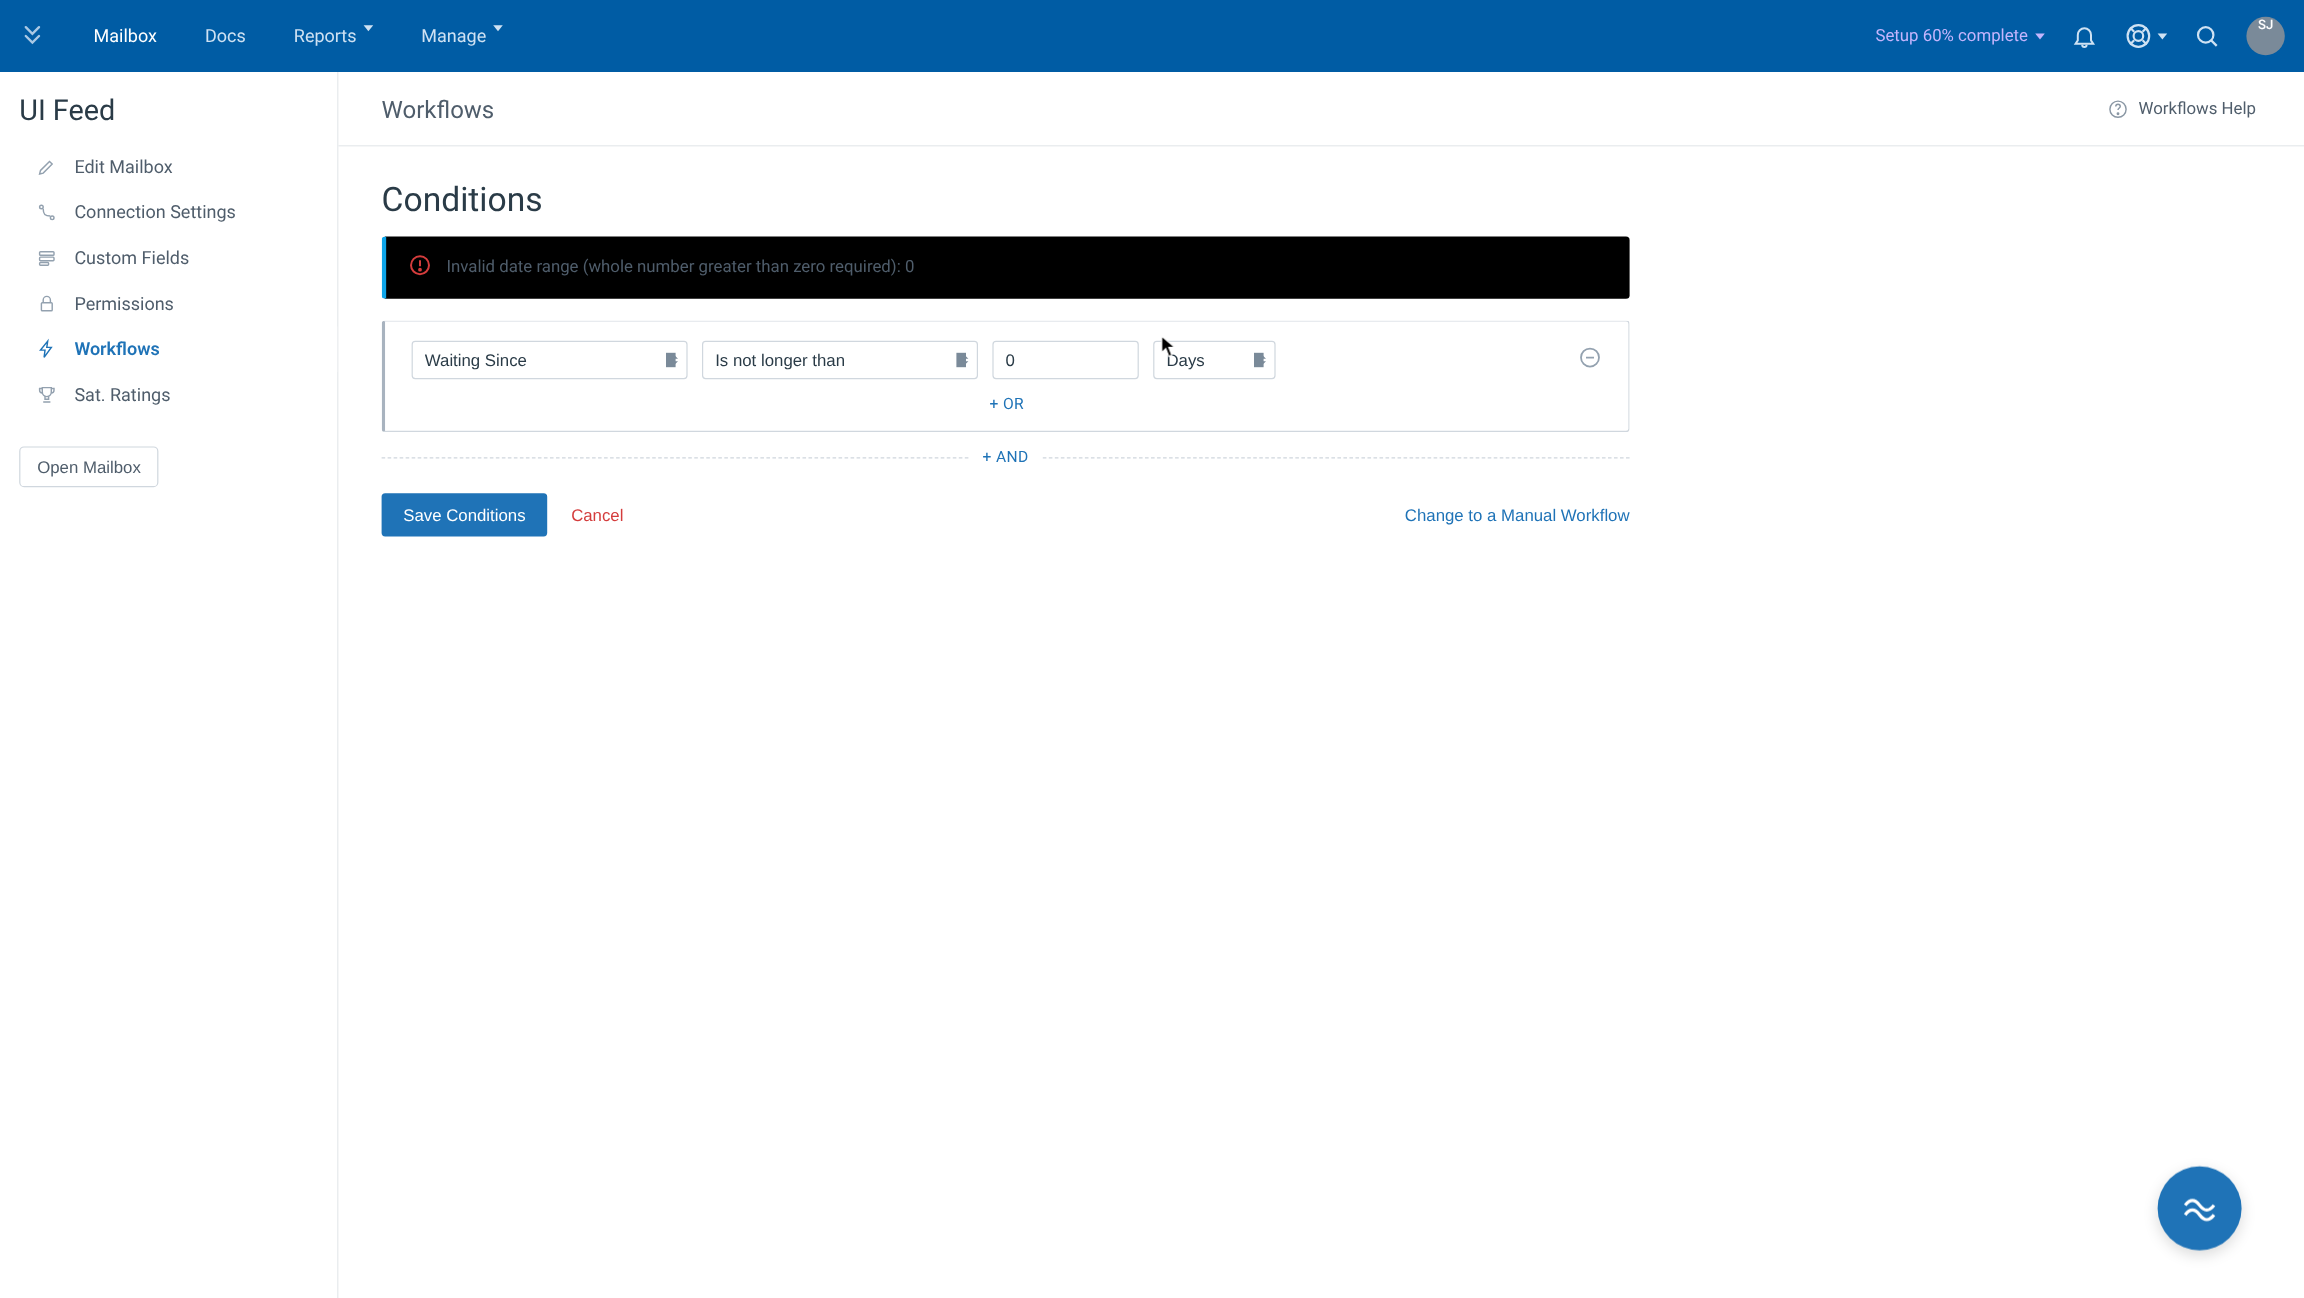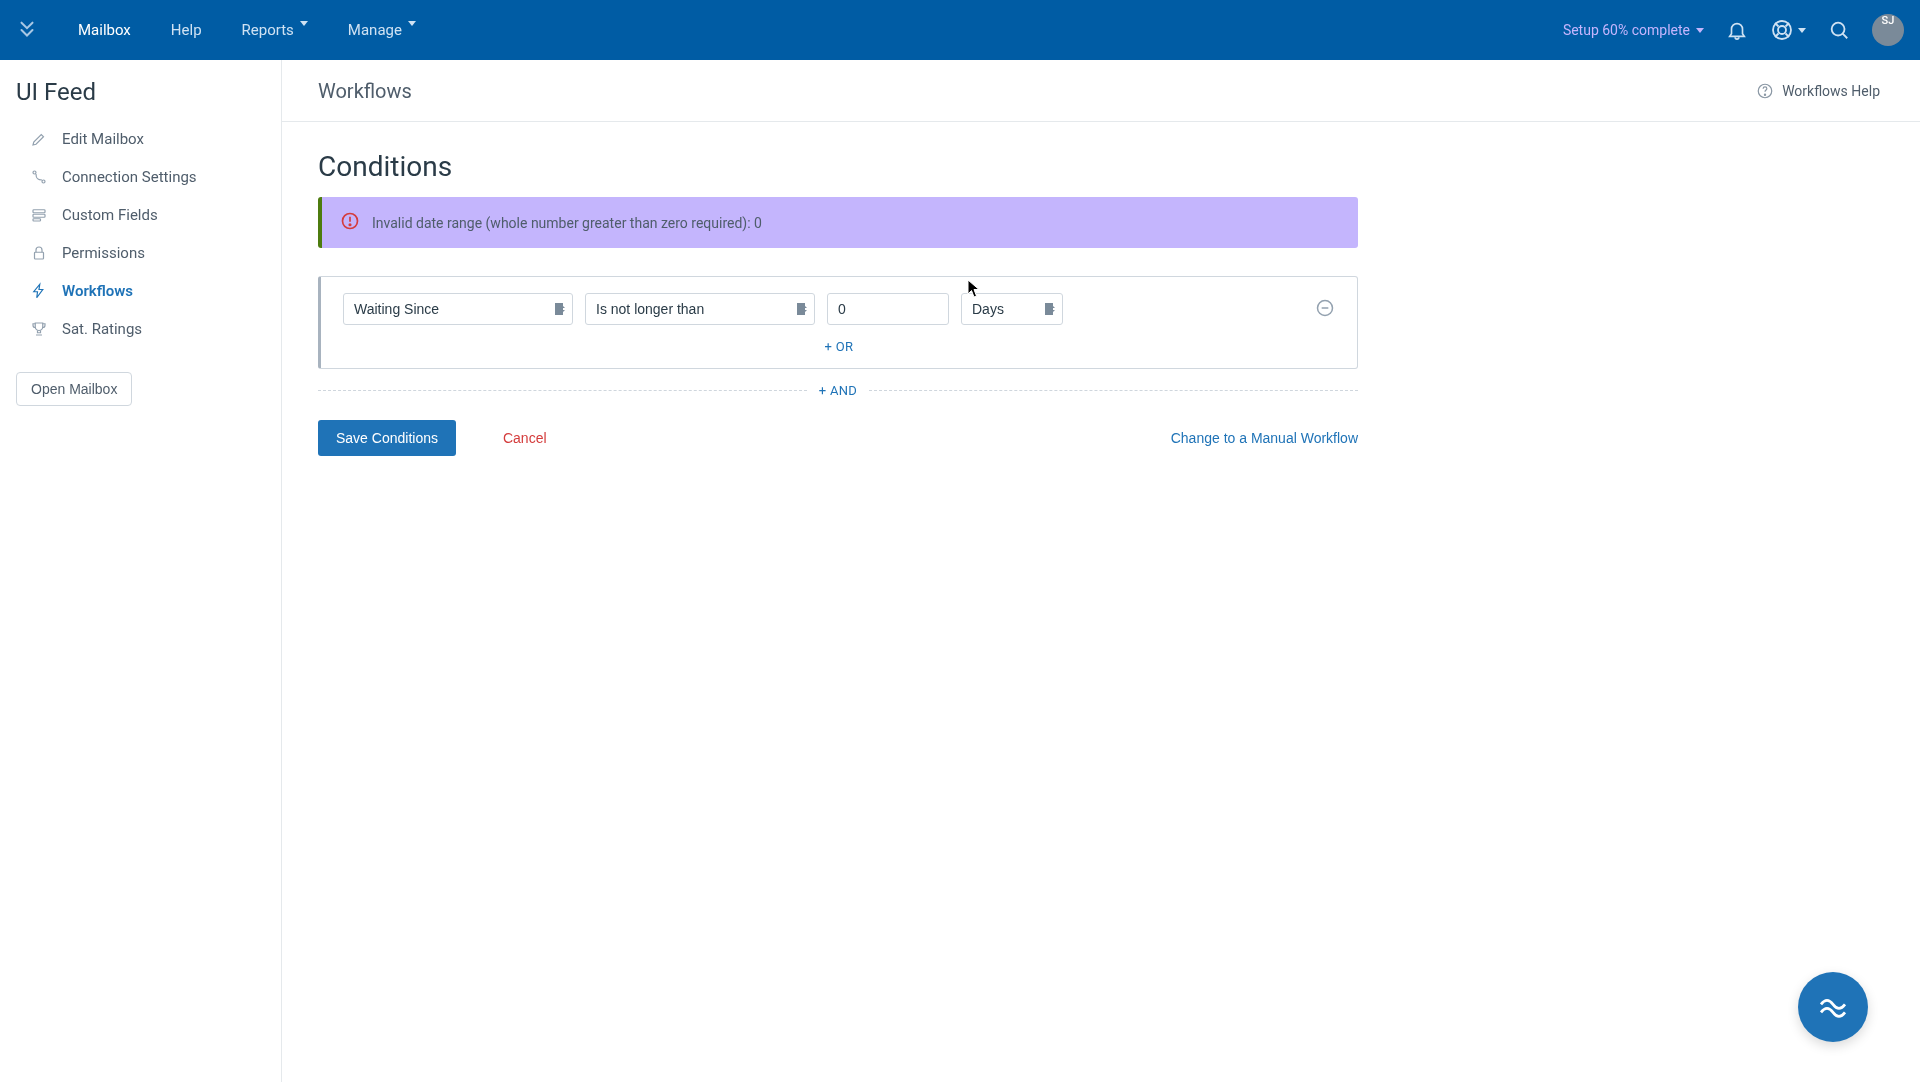--- a/index.html
+++ b/index.html
@@ -38,21 +38,21 @@
     
     .main { flex: 1; display: flex; flex-direction: column; }
     .main-header { height: 62px; border-bottom: 1px solid #e5e9ec; display: flex; align-items: center; padding: 0 40px 0 36px; }
     .main-header-title { font-size: 20px; color: #4f5d6b; font-weight: 400; }
     .help-link { margin-left: auto; display: flex; align-items: center; gap: 8px; color: #4f5d6b; font-size: 14px; cursor: pointer; }
     .help-link svg { width: 18px; height: 18px; stroke: #8a97a4; fill: none; stroke-width: 1.6; }
 
     .content { padding: 28px 0 0 36px; }
     .page-title { font-size: 28px; font-weight: 400; color: #2a3b47; margin-bottom: 14px; }
 
-    .notice { width: 1040px; background: #c4b5fd; border-left: 4px solid #4d7c0f; border-radius: 3px; padding: 14px 18px; display: flex; align-items: center; gap: 12px; color: #4f5d6b; margin-bottom: 28px; }
+    .notice { width: 1040px; background: #000000; border-left: 4px solid #0ea5e9; border-radius: 3px; padding: 14px 18px; display: flex; align-items: center; gap: 12px; color: #4f5d6b; margin-bottom: 18px; }
     .notice-icon svg { width: 20px; height: 20px; stroke: #d43c3c; fill: none; stroke-width: 2; }
 
     .cond-block { width: 1040px; border: 1px solid #d0d7de; border-left: 3px solid #a8b3bf; border-radius: 3px; padding: 16px 22px 14px 22px; }
     .cond-row { display: flex; align-items: center; gap: 12px; }
     .select { position: relative; }
     .select select { appearance: none; -webkit-appearance: none; width: 100%; padding: 7px 28px 7px 10px; border: 1px solid #d0d7de; border-radius: 3px; font-size: 14px; color: #2a3b47; background: #fff; cursor: pointer; }
     .select::after { content: ""; position: absolute; right: 10px; top: 50%; transform: translateY(-50%); display: block; width: 8px; height: 12px; background: linear-gradient(#7a8a99, #7a8a99); -webkit-mask: none; }
     .select-caret { position: absolute; right: 8px; top: 50%; transform: translateY(-50%); pointer-events: none; display: flex; flex-direction: column; gap: 2px; }
     .caret-up-sm { width: 0; height: 0; border-left: 4px solid transparent; border-right: 4px solid transparent; border-bottom: 4px solid #7a8a99; }
     .caret-down-sm { width: 0; height: 0; border-left: 4px solid transparent; border-right: 4px solid transparent; border-top: 4px solid #7a8a99; }
@@ -62,21 +62,21 @@
     .sel-unit { width: 102px; }
     .remove-btn { margin-left: auto; color: #93a1af; cursor: pointer; }
     .remove-btn svg { width: 20px; height: 20px; stroke: #93a1af; fill: none; stroke-width: 1.8; }
 
     .or-link { text-align: center; margin-top: 14px; color: #1f73b7; font-size: 13px; letter-spacing: 0.3px; cursor: pointer; }
 
     .and-row { width: 1040px; display: flex; align-items: center; margin: 14px 0 22px 0; }
     .and-line { flex: 1; border-top: 1px dashed #cfd6dd; }
     .and-link { padding: 0 12px; color: #1f73b7; font-size: 13px; letter-spacing: 0.3px; cursor: pointer; }
 
-    .actions { width: 1040px; display: flex; align-items: center; gap: 27px; }
+    .actions { width: 1040px; display: flex; align-items: center; }
     .btn-primary { background: #1f73b7; color: #fff; border: none; border-radius: 3px; padding: 10px 18px; font-size: 14px; cursor: pointer; }
     .btn-link-danger { color: #d43c3c; margin-left: 20px; font-size: 14px; cursor: pointer; background: none; border: none; }
     .btn-link-right { margin-left: auto; color: #1f73b7; font-size: 14px; cursor: pointer; background: none; border: none; }
 
     .chat-fab { position: fixed; right: 52px; bottom: 40px; width: 70px; height: 70px; border-radius: 50%; background: #1f73b7; display: flex; align-items: center; justify-content: center; cursor: pointer; box-shadow: 0 4px 12px rgba(0,0,0,0.15); }
     .chat-fab svg { width: 32px; height: 32px; stroke: #fff; fill: none; stroke-width: 2; }
 
     .cursor { position: fixed; width: 14px; height: 20px; pointer-events: none; }
   </style>
 </head>
@@ -86,21 +86,21 @@
   <div class="logo">
     <svg viewBox="0 0 24 24">
         <path d="M6 4 L12 10 L18 4 M6 12 L12 18 L18 12" stroke="#a9c8e4" stroke-width="2.2" fill="none" stroke-linecap="round"></path>
       </svg>
   </div>
   <nav class="topnav">
     <div class="topnav-item">
         <span>Mailbox</span>
       </div>
     <div class="topnav-item">
-        <span>Help</span>
+        <span>Docs</span>
       </div>
     <div class="topnav-item">
         <span>Reports</span>
         <span class="caret-down"></span>
       </div>
     <div class="topnav-item">
         <span>Manage</span>
         <span class="caret-down"></span>
       </div>
   </nav>

